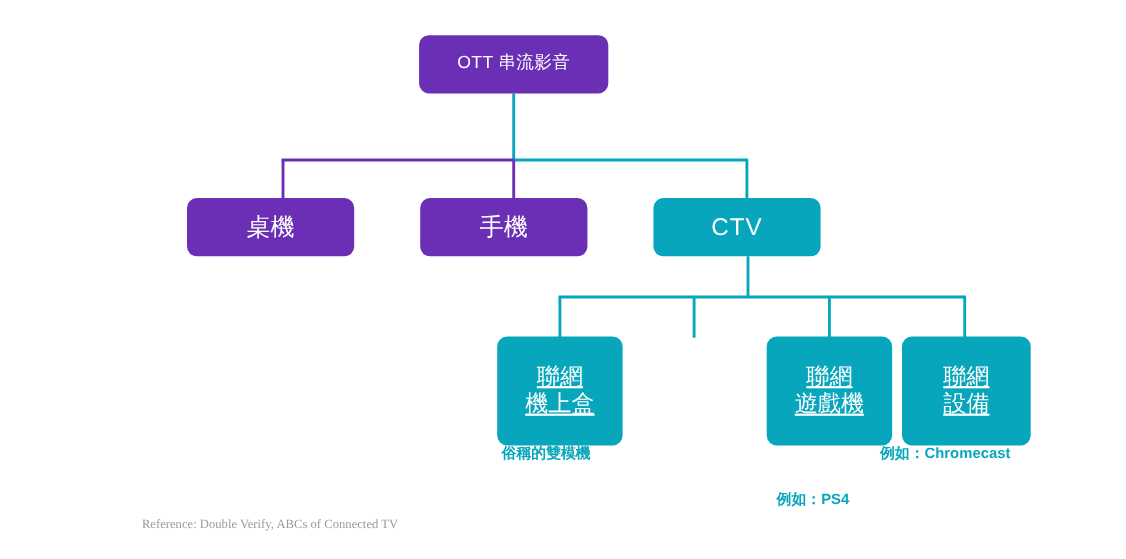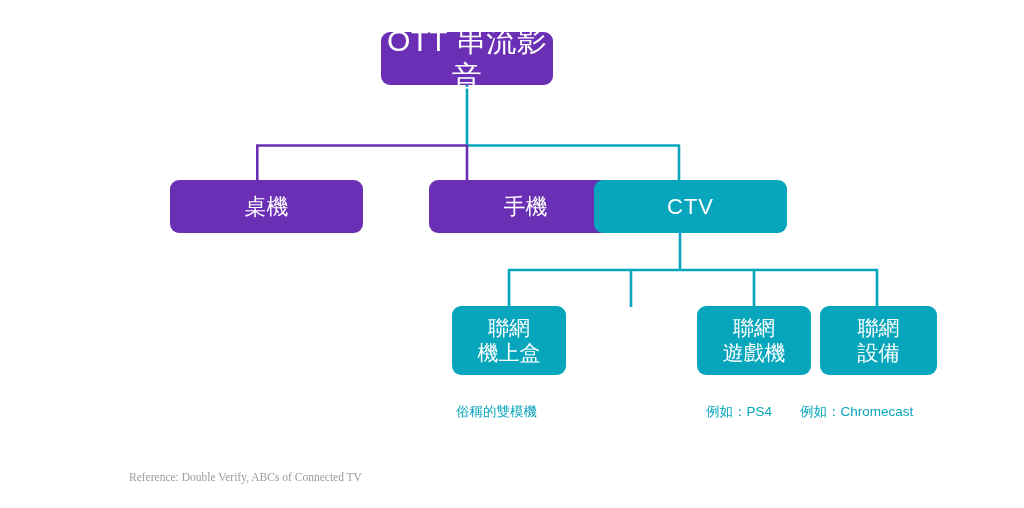--- a/index.html
+++ b/index.html
@@ -37,63 +37,64 @@
     line-height: 1.18;
   }
   .node-purple { background: #6B2FB5; }
   .node-teal   { background: #07A6BC; }
 
   .node-root {
     left: 381px;
     top: 32px;
     width: 172px;
     height: 53px;
-    font-size: 30px;
+    font-size: 16px;
     letter-spacing: 0.3px;
   }
   .node-l2 {
     top: 180px;
-    width: 193px;
+    width: 152px;
     height: 53px;
     font-size: 22px;
   }
   .n-desktop { left: 170px; }
-  .n-mobile  { left: 382px; margin-left: 47px; }
+  .n-mobile  { left: 382px; }
   .n-ctv     { left: 594px; letter-spacing: 1px; }
 
   .node-l3 {
     top: 306px;
-    height: 69px;
+    height: 99px;
     font-size: 21px;
     padding: 0 2px;
+    text-decoration: underline;
   }
   .n-stb   { left: 452px; width: 114px; }
   .n-smart { left: 575px; width: 113px; }
   .n-game  { left: 697px; width: 114px; }
   .n-dev   { left: 820px; width: 117px; }
 
   .node-l3 .lines {
     display: block;
   }
   .node-l3 .lines span {
     display: block;
     white-space: nowrap;
   }
 
   .caption {
     position: absolute;
     color: #07A6BC;
     font-size: 13.5px;
-    font-weight: normal;
+    font-weight: bold;
     white-space: nowrap;
     z-index: 3;
     top: 403px;
   }
   .cap-stb  { left: 456px; }
-  .cap-game { left: 706px; }
+  .cap-game { left: 706px; margin-top: 42px; }
   .cap-dev  { left: 800px; text-align: right; }
 
   .footer-ref {
     position: absolute;
     left: 129px;
     top: 471px;
     font-size: 11.5px;
     color: #9b9b9b;
     white-space: nowrap;
     z-index: 3;

